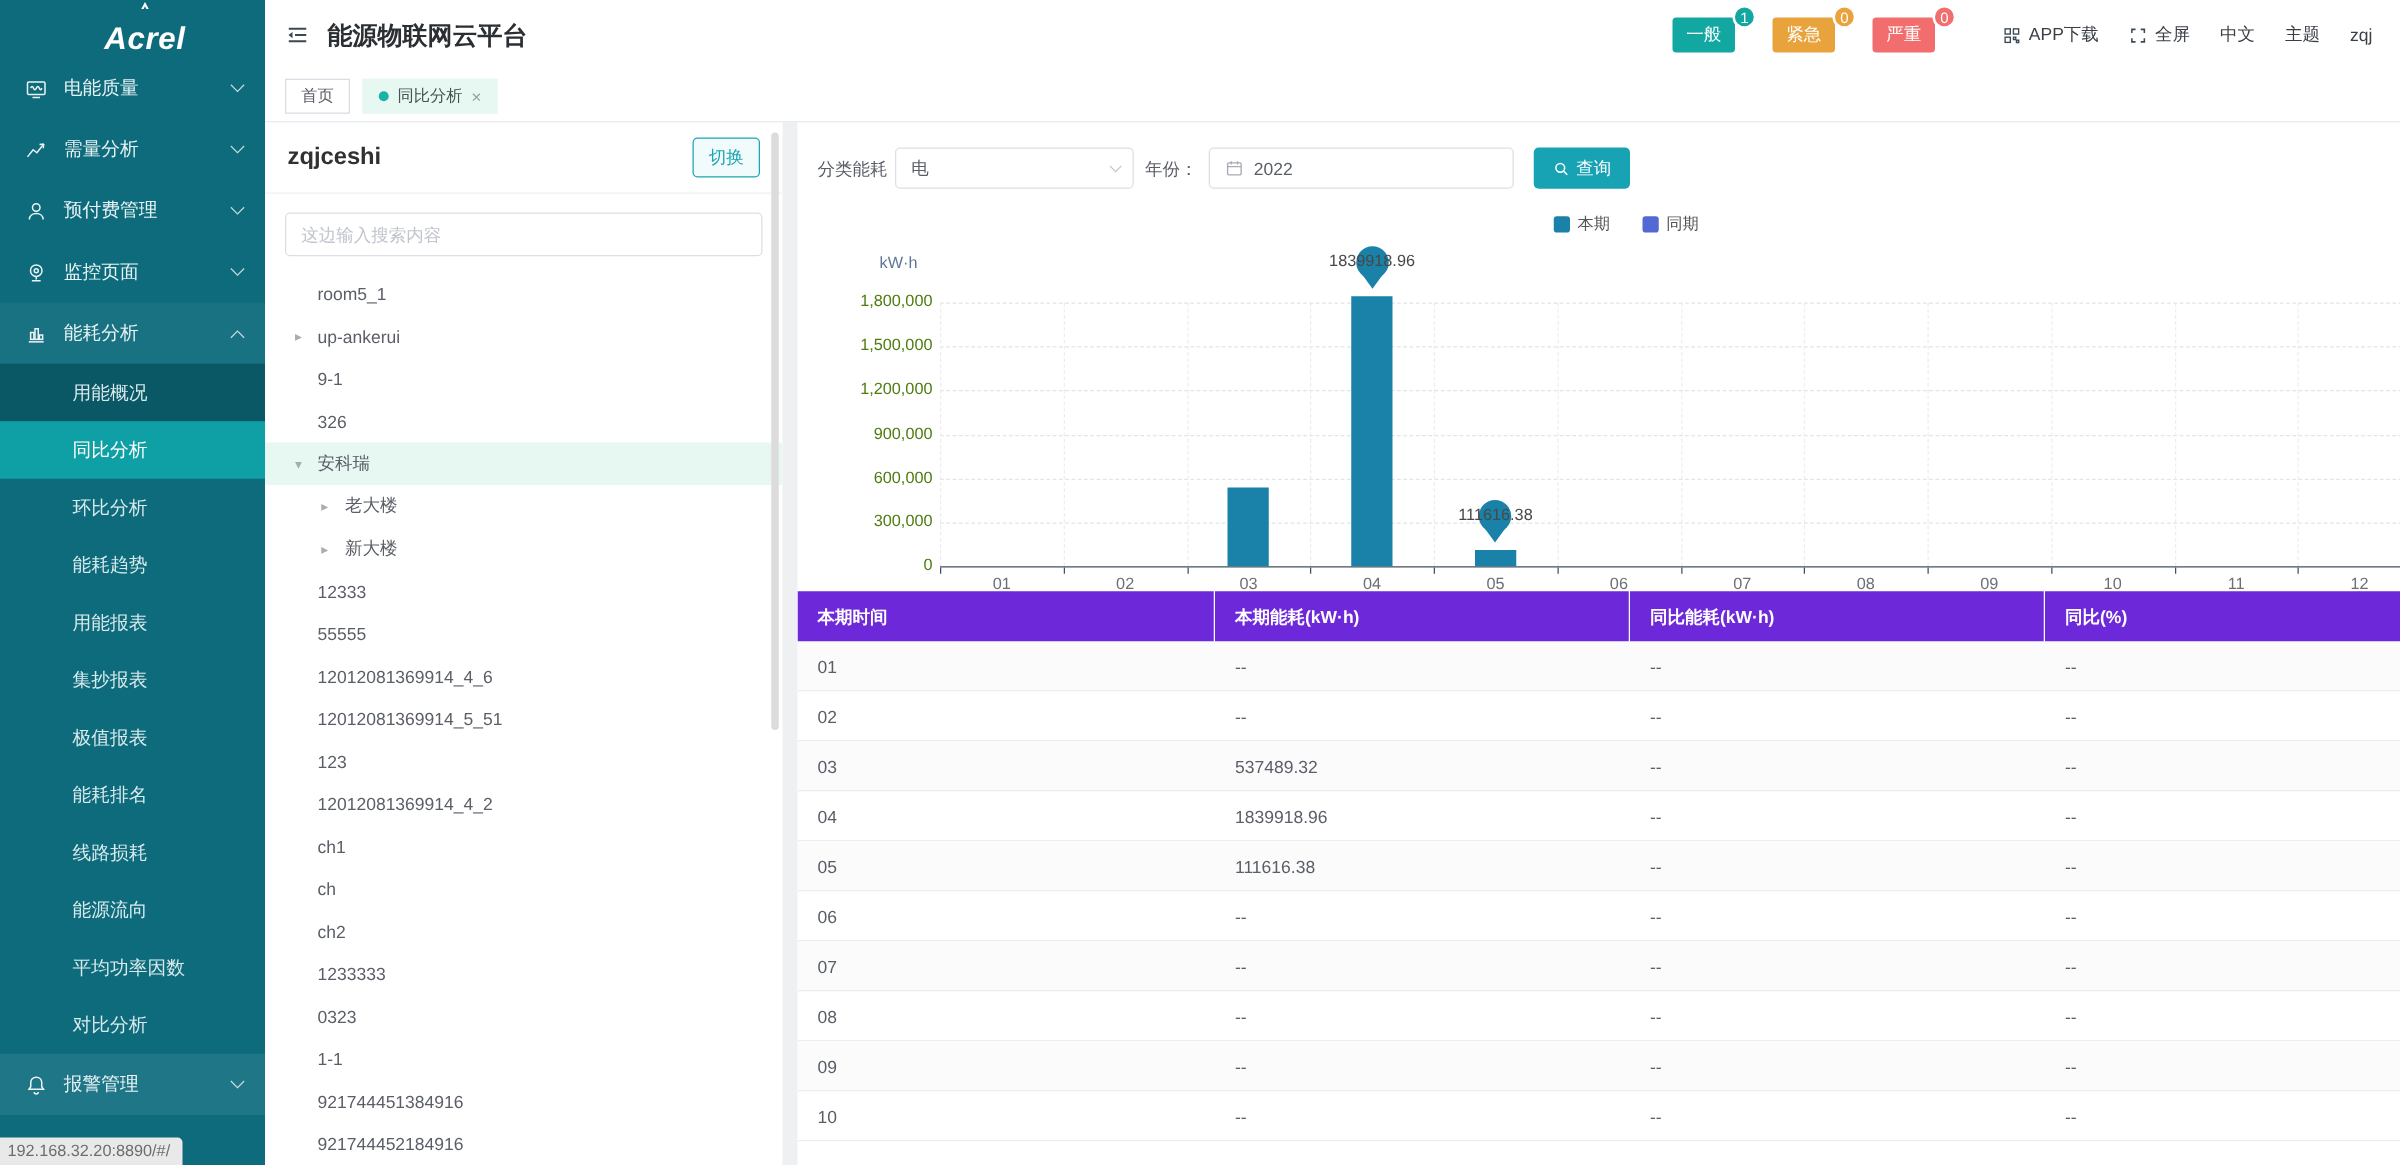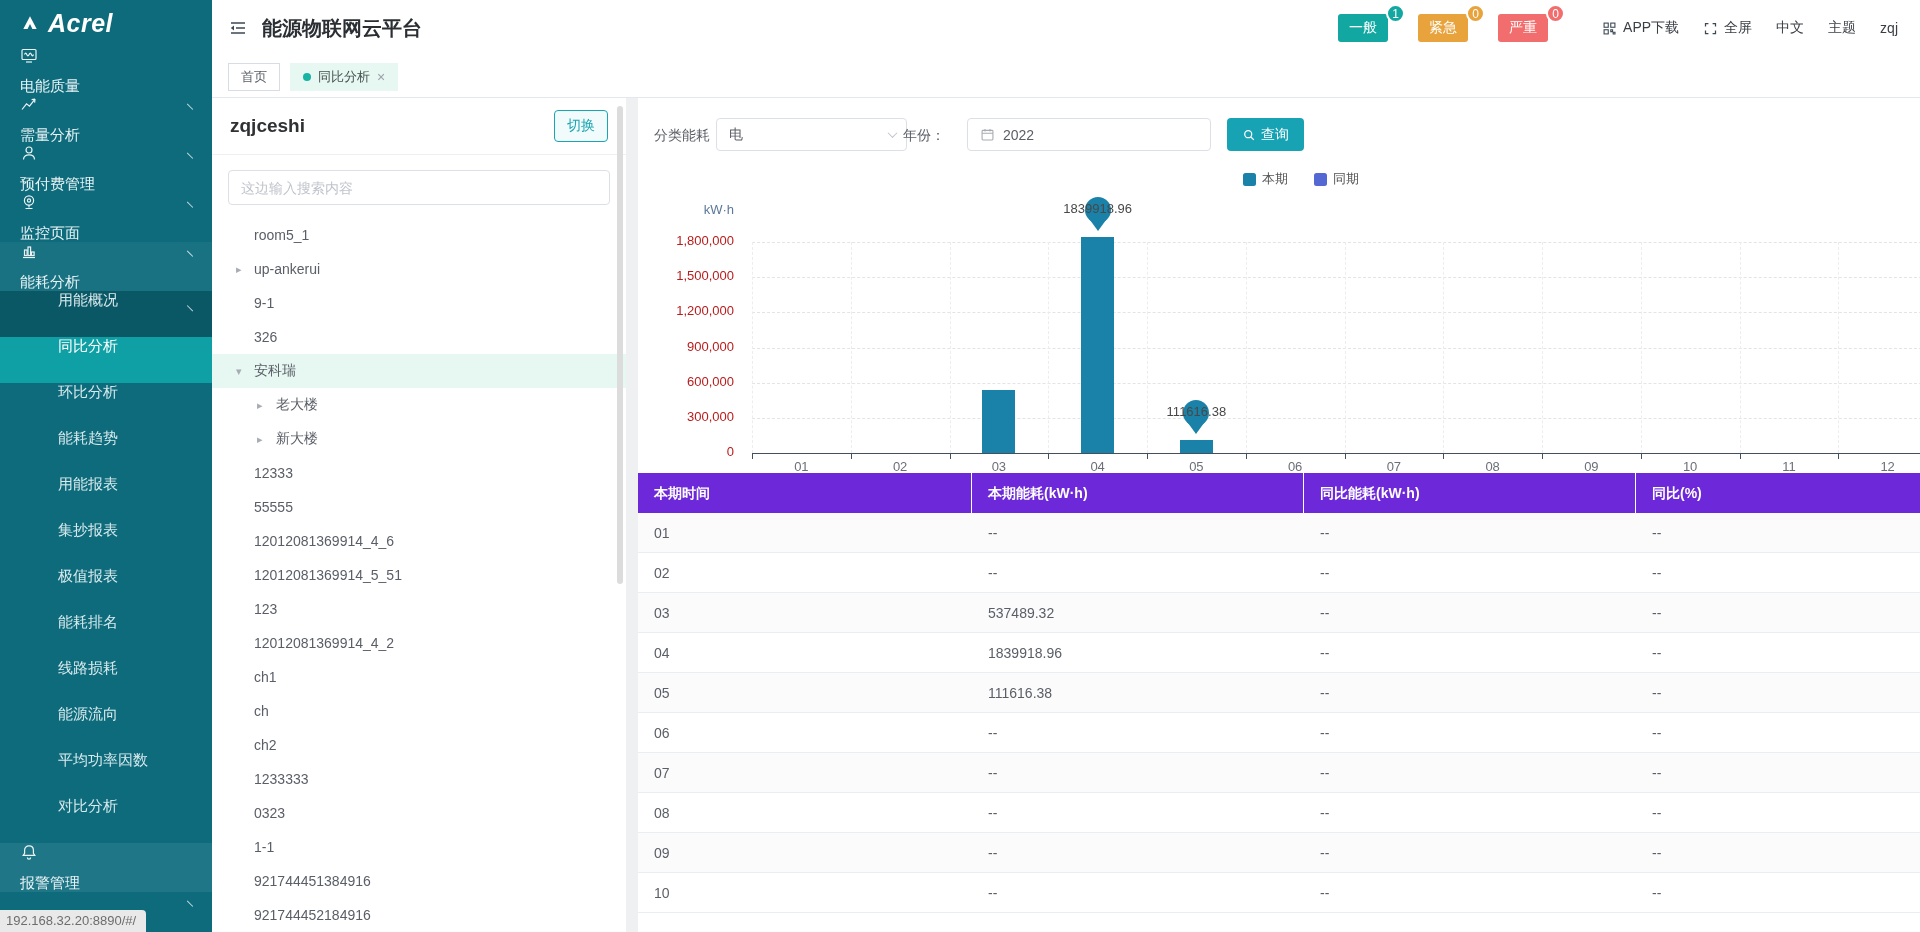--- a/index.html
+++ b/index.html
@@ -2,23 +2,23 @@
 <html><head>
 <meta charset="utf-8">
 <style>
   * { margin:0; padding:0; box-sizing:border-box; }
   html,body { width:1920px; height:932px; overflow:hidden; background:#eef0f2;
               font-family:"Liberation Sans", sans-serif; }
   .app { display:flex; width:1920px; height:932px; }
 
   
   .sidebar { width:212px; background:#0d6b7c; color:#e8f3f5; position:relative; flex-shrink:0; overflow:hidden; }
-  .logo { height:46px; display:flex; align-items:center; padding-left:20px; gap:8px; }
+  .logo { height:46px; display:flex; align-items:center; padding-left:20px; gap:8px;flex-direction:column; }
   .logo-text { color:#fff; font-weight:bold; font-style:italic; font-size:25px; letter-spacing:.5px; }
-  .menu-item { display:flex; align-items:flex-start; cursor:pointer;flex-direction:column; }
+  .menu-item { display:flex; align-items:center; cursor:pointer; }
   .menu-item.top { height:49px; padding:0 18px 0 20px; gap:13px; font-size:15px; }
   .menu-item.sub { height:46px; padding-left:58px; font-size:15px; color:#d9eaec; }
   .menu-item.sub.dark { background:#0a5766; }
   .menu-item.sub.active { background:#0fa0a5; color:#fff; }
   .menu-item.top.expanded { background:rgba(255,255,255,0.05); }
   .menu-item.top.light { background:rgba(255,255,255,0.08); }
   .menu-item .m-icon { width:18px; height:18px; opacity:.92; flex-shrink:0; }
   .chev { width:8px; height:8px; border-right:1.5px solid rgba(255,255,255,.75);
           border-bottom:1.5px solid rgba(255,255,255,.75); margin-left:auto; }
   .chev.down { transform:rotate(45deg) translate(-2px,-2px); }
@@ -63,36 +63,36 @@
   .tree-node { height:34px; display:flex; align-items:center; padding-left:42px; position:relative; cursor:pointer; white-space:nowrap; }
   .tree-node .arrow { position:absolute; left:24px; color:#a8abb2; font-size:11px; }
   .tree-node.lvl1 { padding-left:64px; }
   .tree-node.lvl1 .arrow { left:45px; }
   .tree-node.selected { background:#e7f8f3; }
   .scroll-thumb { position:absolute; right:3px; top:8px; width:6px; height:478px; background:#dcdcdc; border-radius:3px; }
 
   
   .content-card { flex:1; background:#fff; position:relative; overflow:hidden; }
   .f-label { position:absolute; font-size:14px; color:#5a5e66; top:29px; }
-  .lab1 { left:16px; } .lab2 { left:265px; }
+  .lab1 { left:16px; } .lab2 { left:278px; }
   .select, .date-input { position:absolute; top:20px; height:33px; border:1px solid #dcdfe6; border-radius:4px;
                          display:flex; align-items:center; font-size:14px; color:#5a5e66; background:#fff; cursor:pointer; }
   .select { left:78px; width:191px; padding:0 10px 0 12px; }
   .select .sel-chev { margin-left:auto; width:7px; height:7px; border-right:1.4px solid #c0c4cc; border-bottom:1.4px solid #c0c4cc; transform:rotate(45deg) translate(-1px,-1px); }
   .date-input { left:329px; width:244px; padding:0 12px; gap:8px; }
   .query-btn { position:absolute; left:589px; top:20px; width:77px; height:33px; background:#18a3b4; border:none;
                border-radius:4px; color:#fff; font-size:14px; display:flex; align-items:center; justify-content:center;
                gap:5px; cursor:pointer; font-family:inherit; }
   .legend { position:absolute; left:605px; top:72px; display:flex; gap:26px; font-size:13px; color:#555; }
   .legend-item { display:flex; align-items:center; gap:6px; cursor:pointer; }
   .legend-swatch { width:13px; height:13px; border-radius:2.5px; }
 
   .chart { position:absolute; inset:0; pointer-events:none; }
   .unit-label { position:absolute; left:50px; top:104px; width:46px; text-align:right; font-size:13px; color:#5b7899; }
-  .y-label { position:absolute; left:0; width:96px; text-align:right; font-size:13px; color:#b91c1c; }
+  .y-label { position:absolute; left:12px; width:96px; text-align:right; font-size:13px; color:#4d7c0f; }
   .gridline-h { position:absolute; left:114px; width:1185px; border-top:1px dashed #e4e4e4; }
   .gridline-v { position:absolute; top:144px; height:211px; border-left:1px dashed #ededed; }
   .axis-x { position:absolute; left:114px; top:355px; width:1196px; border-top:1px solid #44505c; }
   .tick { position:absolute; top:356px; height:5px; width:1px; background:#44505c; }
   .x-label { position:absolute; top:361px; width:60px; text-align:center; font-size:13px; color:#6b6f76; }
   .x-unit { position:absolute; left:1314px; top:349px; font-size:13px; color:#6b6f76; }
   .bar { position:absolute; width:33px; z-index:2; }
   .pin { position:absolute; width:26px; height:26px; border-radius:50%; z-index:5; }
   .pin::after { content:''; position:absolute; top:23px; left:5px; border:8px solid transparent; border-top:11px solid; border-top-color:inherit; }
   .value-label { position:absolute; width:130px; text-align:center; font-size:13px; color:#484848; z-index:6; }

